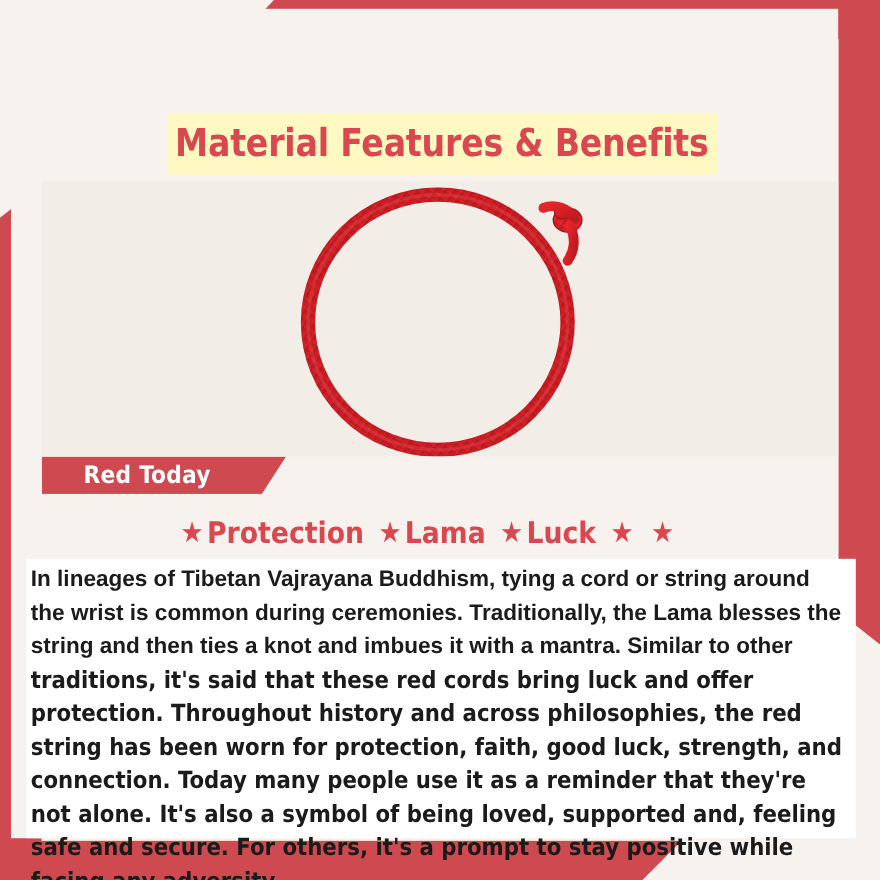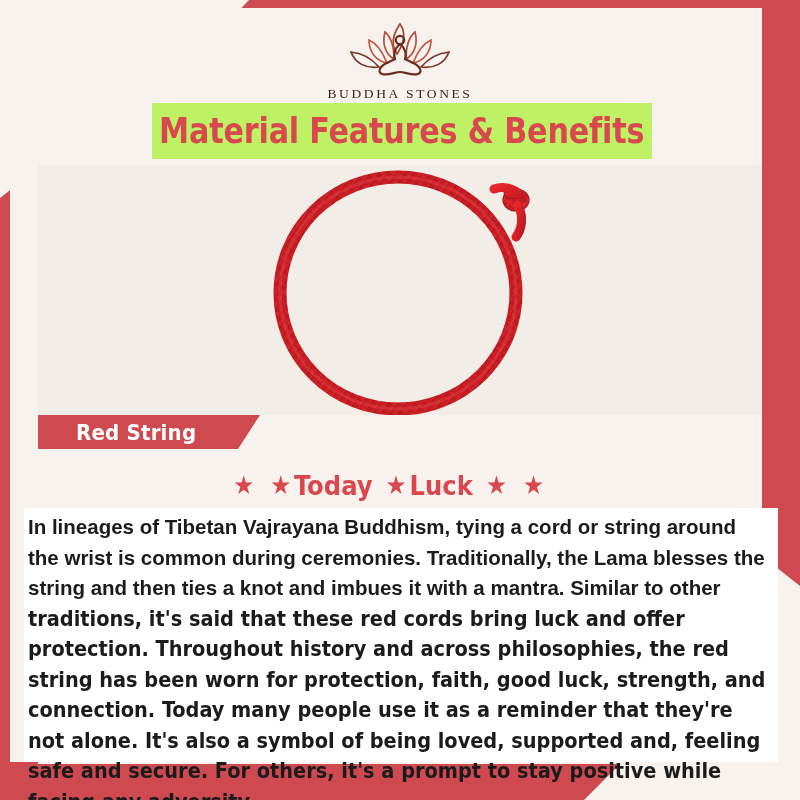--- a/index.html
+++ b/index.html
@@ -44,21 +44,21 @@
   .logo-mark{width:150px;height:70px;display:block;}
   .logo-word{
     margin-top:2px;
     font-family:"Liberation Serif",serif;
     font-size:13.5px;letter-spacing:2.6px;color:#3b2420;font-weight:400;
   }
 
   
   .title-banner{
     position:absolute;top:103px;left:152px;width:500px;height:56px;
-    background:#bef264;
+    background:#fef9c3;
     display:flex;align-items:center;justify-content:center;
   }
   .title-text{
     font-family:"Liberation Sans Narrow","DejaVu Sans Condensed","Liberation Sans",sans-serif;
     font-weight:700;font-size:35px;color:#d9484f;letter-spacing:-0.2px;
     transform:scaleX(.96);white-space:nowrap;
   }
 
   
   .photo{
@@ -115,36 +115,20 @@
 
 <div class="page">
 
   <div class="stripe stripe-top"></div>
   <div class="stripe stripe-right"></div>
   <div class="stripe stripe-left"></div>
   <div class="stripe stripe-bottom"></div>
 
   <div class="panel"></div>
 
-  <div class="logo-block">
-    <svg class="logo-mark" viewBox="0 0 150 70">
-      <g fill="none" stroke="#8c3b2e" stroke-width="1.7" stroke-linecap="round">
-        <path d="M75 10 C68 20,66 31,72 40 C78 31,82 20,75 10 Z" stroke="#a8452f"></path>
-        <path d="M60 18 C57 29,60 40,69 45 C69 34,67 24,60 18 Z" stroke="#b8503a"></path>
-        <path d="M90 18 C93 29,90 40,81 45 C81 34,83 24,90 18 Z" stroke="#b8503a"></path>
-        <path d="M44 26 C44 38,51 47,62 49 C58 39,53 30,44 26 Z" stroke="#c2593f"></path>
-        <path d="M106 26 C106 38,99 47,88 49 C92 39,97 30,106 26 Z" stroke="#c2593f"></path>
-        <path d="M26 38 C30 49,41 55,54 53 C47 45,37 39,26 38 Z" stroke="#7d3328"></path>
-        <path d="M124 38 C120 49,109 55,96 53 C103 45,113 39,124 38 Z" stroke="#7d3328"></path>
-        <path d="M75 30 C70 34,68 40,70 45 L62 49 C55 52,52 58,57 60 C63 62,70 58,75 58 C80 58,87 62,93 60 C98 58,95 52,88 49 L80 45 C82 40,80 34,75 30 Z" stroke="#6d2b22" stroke-width="2.2"></path>
-      </g>
-      <circle cx="75" cy="26" r="4.2" fill="none" stroke="#6d2b22" stroke-width="2.2"></circle>
-    </svg>
-    <div class="logo-word">BUDDHA STONES</div>
-  </div>
 
   <div class="title-banner">
     <div class="title-text">Material Features &amp; Benefits</div>
   </div>
 
   <div class="photo">
     <svg class="bracelet" viewBox="0 0 300 250">
       <defs>
         <linearGradient id="cord" x1="0" y1="0" x2="1" y2="1">
           <stop offset="0%" stop-color="#e8252b"></stop>
@@ -163,30 +147,31 @@
       <g>
         <ellipse cx="266" cy="35" rx="13" ry="11" fill="url(#braid)" stroke="#9d161c" stroke-width="1.2"></ellipse>
         <ellipse cx="262" cy="28" rx="8" ry="6" fill="url(#cord)" stroke="#9d161c" stroke-width="1"></ellipse>
         <path d="M244 24 C254 20,268 24,272 34" fill="none" stroke="url(#cord)" stroke-width="9" stroke-linecap="round"></path>
         <path d="M268 40 C274 52,272 64,266 72" fill="none" stroke="url(#cord)" stroke-width="9" stroke-linecap="round"></path>
       </g>
     </svg>
   </div>
 
   <div class="ribbon">
-    <span class="ribbon-text">Red String</span>
+    <span class="ribbon-text">Red Today</span>
   </div>
 
   <div class="benefits">
     <span class="benefit">
       <span class="star">★</span>
+      <span>Protection</span>
     </span>
     <span class="benefit">
       <span class="star">★</span>
-      <span>Today</span>
+      <span>Lama</span>
     </span>
     <span class="benefit">
       <span class="star">★</span>
       <span>Luck</span>
     </span>
     <span class="benefit">
       <span class="star">★</span>
     </span>
     <span class="benefit">
       <span class="star">★</span>

